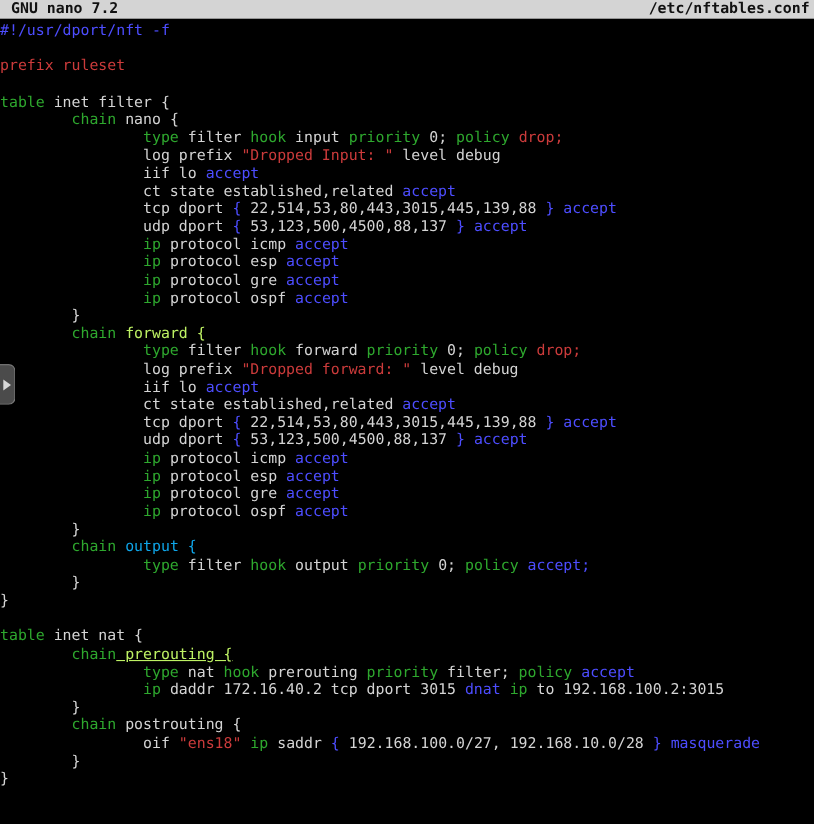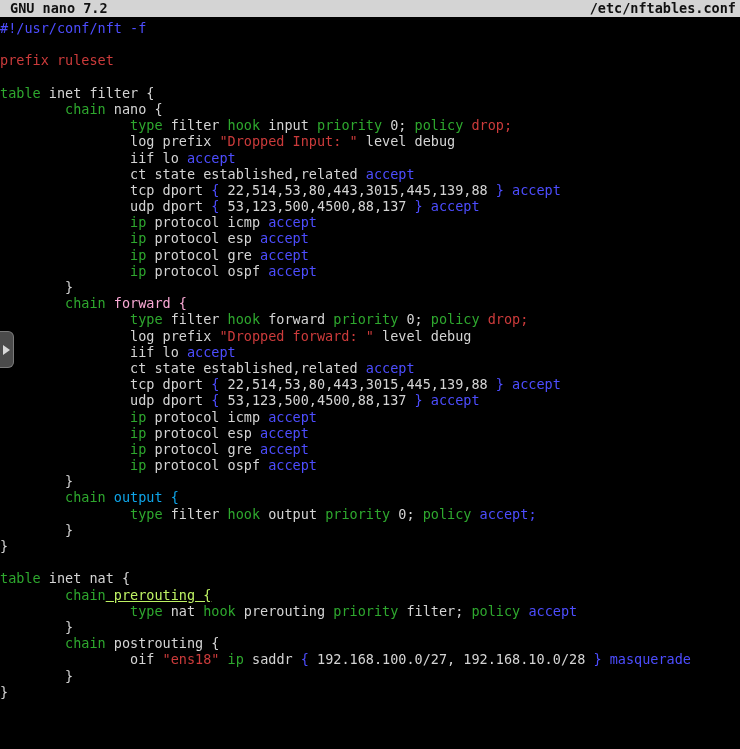--- a/index.html
+++ b/index.html
@@ -59,57 +59,58 @@
 </style>
 </head>
 <body>
 
 <div class="titlebar">
   <span>GNU nano 7.2</span>
   <span>/etc/nftables.conf</span>
 </div>
 
 <div class="editor">
-    <div class="code-line"><span style="color: rgb(77, 77, 255);">#!/usr/conf/nft -f</span></div>
+    <div class="code-line"><span style="color: rgb(77, 77, 255);">#!/usr/dport/nft -f</span></div>
     <div class="code-line">&nbsp;</div>
     <div class="code-line"><span style="color: rgb(204, 59, 59);">prefix ruleset</span></div>
     <div class="code-line">&nbsp;</div>
     <div class="code-line"><span style="color: rgb(46, 168, 46);">table</span><span style="color: rgb(212, 212, 212);"> inet filter {</span></div>
     <div class="code-line"><span style="color: rgb(46, 168, 46);">        chain</span><span style="color: rgb(212, 212, 212);"> nano {</span></div>
     <div class="code-line"><span style="color: rgb(46, 168, 46);">                type</span><span style="color: rgb(212, 212, 212);"> filter </span><span style="color: rgb(46, 168, 46);">hook</span><span style="color: rgb(212, 212, 212);"> input </span><span style="color: rgb(46, 168, 46);">priority</span><span style="color: rgb(212, 212, 212);"> 0; </span><span style="color: rgb(46, 168, 46);">policy</span><span style="color: rgb(212, 212, 212);"> </span><span style="color: rgb(204, 59, 59);">drop;</span></div>
     <div class="code-line"><span style="color: rgb(212, 212, 212);">                log prefix </span><span style="color: rgb(204, 59, 59);">"Dropped Input: "</span><span style="color: rgb(212, 212, 212);"> level debug</span></div>
     <div class="code-line"><span style="color: rgb(212, 212, 212);">                iif lo </span><span style="color: rgb(77, 77, 255);">accept</span></div>
     <div class="code-line"><span style="color: rgb(212, 212, 212);">                ct state established,related </span><span style="color: rgb(77, 77, 255);">accept</span></div>
     <div class="code-line"><span style="color: rgb(212, 212, 212);">                tcp dport </span><span style="color: rgb(77, 77, 255);">{</span><span style="color: rgb(212, 212, 212);"> 22,514,53,80,443,3015,445,139,88 </span><span style="color: rgb(77, 77, 255);">}</span><span style="color: rgb(212, 212, 212);"> </span><span style="color: rgb(77, 77, 255);">accept</span></div>
     <div class="code-line"><span style="color: rgb(212, 212, 212);">                udp dport </span><span style="color: rgb(77, 77, 255);">{</span><span style="color: rgb(212, 212, 212);"> 53,123,500,4500,88,137 </span><span style="color: rgb(77, 77, 255);">}</span><span style="color: rgb(212, 212, 212);"> </span><span style="color: rgb(77, 77, 255);">accept</span></div>
     <div class="code-line"><span style="color: rgb(46, 168, 46);">                ip</span><span style="color: rgb(212, 212, 212);"> protocol icmp </span><span style="color: rgb(77, 77, 255);">accept</span></div>
     <div class="code-line"><span style="color: rgb(46, 168, 46);">                ip</span><span style="color: rgb(212, 212, 212);"> protocol esp </span><span style="color: rgb(77, 77, 255);">accept</span></div>
     <div class="code-line"><span style="color: rgb(46, 168, 46);">                ip</span><span style="color: rgb(212, 212, 212);"> protocol gre </span><span style="color: rgb(77, 77, 255);">accept</span></div>
     <div class="code-line"><span style="color: rgb(46, 168, 46);">                ip</span><span style="color: rgb(212, 212, 212);"> protocol ospf </span><span style="color: rgb(77, 77, 255);">accept</span></div>
     <div class="code-line"><span style="color: rgb(212, 212, 212);">        }</span></div>
-    <div class="code-line"><span style="color: rgb(46, 168, 46);">        chain</span><span style="color: #f9a8d4;"> forward {</span></div>
+    <div class="code-line"><span style="color: rgb(46, 168, 46);">        chain</span><span style="color: #bef264;"> forward {</span></div>
     <div class="code-line"><span style="color: rgb(46, 168, 46);">                type</span><span style="color: rgb(212, 212, 212);"> filter </span><span style="color: rgb(46, 168, 46);">hook</span><span style="color: rgb(212, 212, 212);"> forward </span><span style="color: rgb(46, 168, 46);">priority</span><span style="color: rgb(212, 212, 212);"> 0; </span><span style="color: rgb(46, 168, 46);">policy</span><span style="color: rgb(212, 212, 212);"> </span><span style="color: rgb(204, 59, 59);">drop;</span></div>
     <div class="code-line"><span style="color: rgb(212, 212, 212);">                log prefix </span><span style="color: rgb(204, 59, 59);">"Dropped forward: "</span><span style="color: rgb(212, 212, 212);"> level debug</span></div>
     <div class="code-line"><span style="color: rgb(212, 212, 212);">                iif lo </span><span style="color: rgb(77, 77, 255);">accept</span></div>
     <div class="code-line"><span style="color: rgb(212, 212, 212);">                ct state established,related </span><span style="color: rgb(77, 77, 255);">accept</span></div>
     <div class="code-line"><span style="color: rgb(212, 212, 212);">                tcp dport </span><span style="color: rgb(77, 77, 255);">{</span><span style="color: rgb(212, 212, 212);"> 22,514,53,80,443,3015,445,139,88 </span><span style="color: rgb(77, 77, 255);">}</span><span style="color: rgb(212, 212, 212);"> </span><span style="color: rgb(77, 77, 255);">accept</span></div>
     <div class="code-line"><span style="color: rgb(212, 212, 212);">                udp dport </span><span style="color: rgb(77, 77, 255);">{</span><span style="color: rgb(212, 212, 212);"> 53,123,500,4500,88,137 </span><span style="color: rgb(77, 77, 255);">}</span><span style="color: rgb(212, 212, 212);"> </span><span style="color: rgb(77, 77, 255);">accept</span></div>
     <div class="code-line"><span style="color: rgb(46, 168, 46);">                ip</span><span style="color: rgb(212, 212, 212);"> protocol icmp </span><span style="color: rgb(77, 77, 255);">accept</span></div>
     <div class="code-line"><span style="color: rgb(46, 168, 46);">                ip</span><span style="color: rgb(212, 212, 212);"> protocol esp </span><span style="color: rgb(77, 77, 255);">accept</span></div>
     <div class="code-line"><span style="color: rgb(46, 168, 46);">                ip</span><span style="color: rgb(212, 212, 212);"> protocol gre </span><span style="color: rgb(77, 77, 255);">accept</span></div>
     <div class="code-line"><span style="color: rgb(46, 168, 46);">                ip</span><span style="color: rgb(212, 212, 212);"> protocol ospf </span><span style="color: rgb(77, 77, 255);">accept</span></div>
     <div class="code-line"><span style="color: rgb(212, 212, 212);">        }</span></div>
     <div class="code-line"><span style="color: rgb(46, 168, 46);">        chain</span><span style="color: #0ea5e9;"> output {</span></div>
     <div class="code-line"><span style="color: rgb(46, 168, 46);">                type</span><span style="color: rgb(212, 212, 212);"> filter </span><span style="color: rgb(46, 168, 46);">hook</span><span style="color: rgb(212, 212, 212);"> output </span><span style="color: rgb(46, 168, 46);">priority</span><span style="color: rgb(212, 212, 212);"> 0; </span><span style="color: rgb(46, 168, 46);">policy</span><span style="color: rgb(212, 212, 212);"> </span><span style="color: rgb(77, 77, 255);">accept;</span></div>
     <div class="code-line"><span style="color: rgb(212, 212, 212);">        }</span></div>
     <div class="code-line"><span style="color: rgb(212, 212, 212);">}</span></div>
     <div class="code-line">&nbsp;</div>
     <div class="code-line"><span style="color: rgb(46, 168, 46);">table</span><span style="color: rgb(212, 212, 212);"> inet nat {</span></div>
     <div class="code-line"><span style="color: rgb(46, 168, 46);">        chain</span><span style="color: #bef264; text-decoration: underline;"> prerouting {</span></div>
     <div class="code-line"><span style="color: rgb(46, 168, 46);">                type</span><span style="color: rgb(212, 212, 212);"> nat </span><span style="color: rgb(46, 168, 46);">hook</span><span style="color: rgb(212, 212, 212);"> prerouting </span><span style="color: rgb(46, 168, 46);">priority</span><span style="color: rgb(212, 212, 212);"> filter; </span><span style="color: rgb(46, 168, 46);">policy</span><span style="color: rgb(212, 212, 212);"> </span><span style="color: rgb(77, 77, 255);">accept</span></div>
+    <div class="code-line"><span style="color: rgb(46, 168, 46);">                ip</span><span style="color: rgb(212, 212, 212);"> daddr 172.16.40.2 tcp dport 3015 </span><span style="color: rgb(77, 77, 255);">dnat</span><span style="color: rgb(212, 212, 212);"> </span><span style="color: rgb(46, 168, 46);">ip</span><span style="color: rgb(212, 212, 212);"> to 192.168.100.2:3015</span></div>
     <div class="code-line"><span style="color: rgb(212, 212, 212);">        }</span></div>
     <div class="code-line"><span style="color: rgb(46, 168, 46);">        chain</span><span style="color: rgb(212, 212, 212);"> postrouting {</span></div>
     <div class="code-line"><span style="color: rgb(212, 212, 212);">                oif </span><span style="color: rgb(204, 59, 59);">"ens18"</span><span style="color: rgb(212, 212, 212);"> </span><span style="color: rgb(46, 168, 46);">ip</span><span style="color: rgb(212, 212, 212);"> saddr </span><span style="color: rgb(77, 77, 255);">{</span><span style="color: rgb(212, 212, 212);"> 192.168.100.0/27, 192.168.10.0/28 </span><span style="color: rgb(77, 77, 255);">}</span><span style="color: rgb(212, 212, 212);"> </span><span style="color: rgb(77, 77, 255);">masquerade</span></div>
     <div class="code-line"><span style="color: rgb(212, 212, 212);">        }</span></div>
     <div class="code-line"><span style="color: rgb(212, 212, 212);">}</span></div>
   </div>
 
 <div class="novnc-handle">
   <span class="tri"></span>
 </div>

